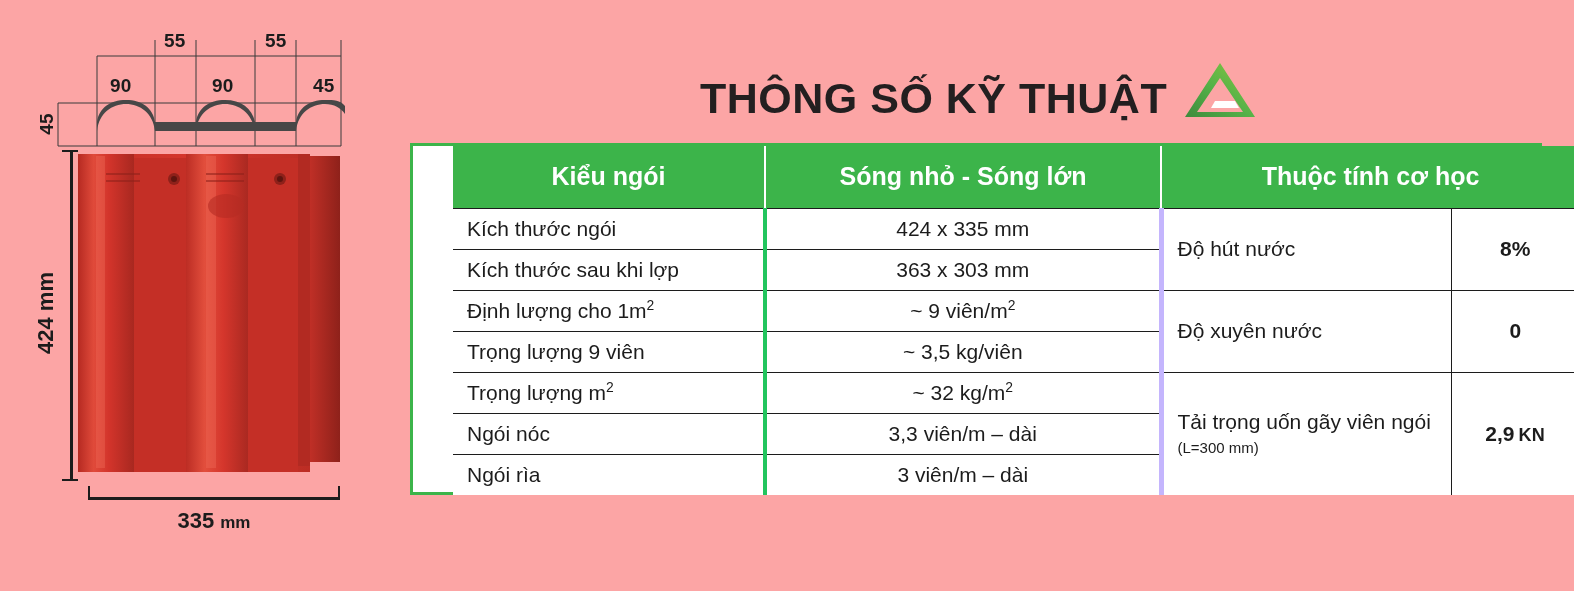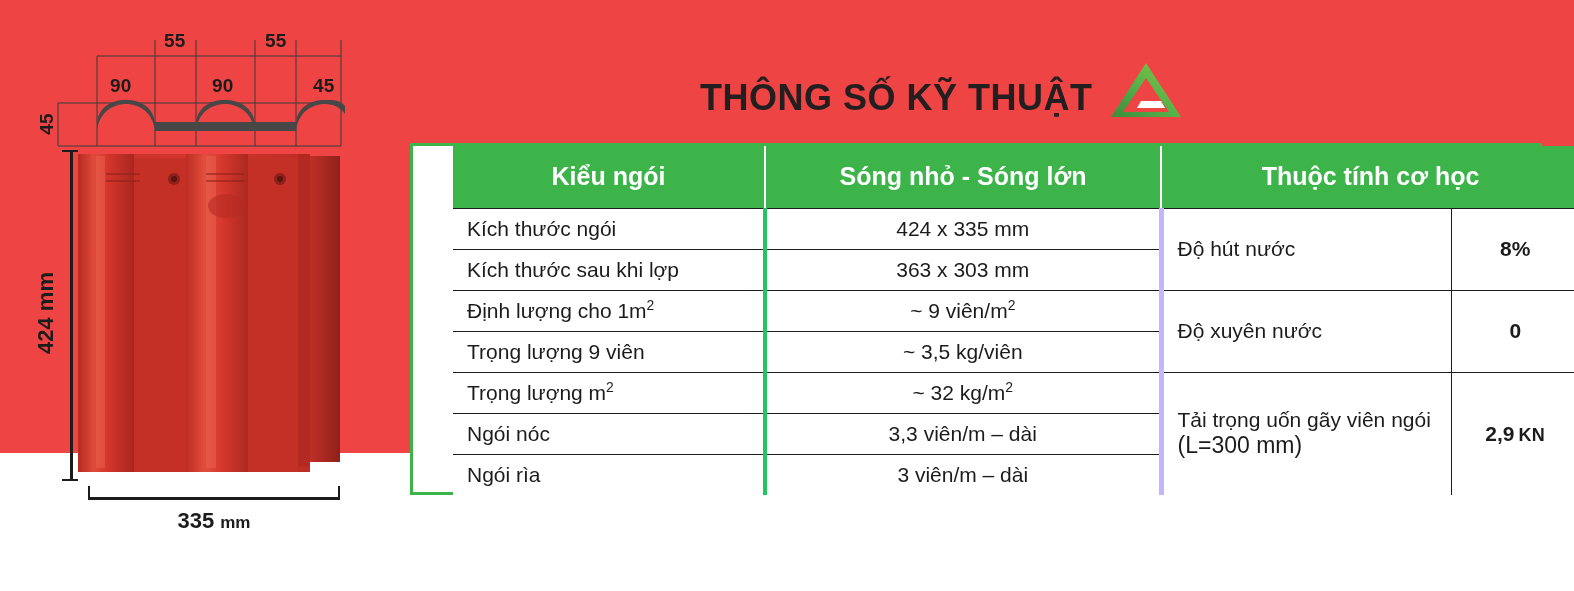--- a/index.html
+++ b/index.html
@@ -6,22 +6,22 @@
   html, body {
     width: 1574px;
     height: 591px;
     background: #ffffff;
     font-family: "Liberation Sans", sans-serif;
     overflow: hidden;
   }
   #page {
     position: relative;
     width: 1574px;
-    height: 453px;
-    background: #ef4444;
+    height: 591px;
+    background: #fca5a5;
   }
 
   
   #drawing {
     position: absolute;
     left: 0; top: 0;
     width: 400px; height: 591px;
   }
 
   
@@ -102,21 +102,21 @@
   
   #title-row {
     position: absolute;
     left: 700px; top: 58px;
     width: 600px; height: 64px;
     display: flex;
     align-items: center;
     gap: 16px;
   }
   #title-text {
-    font-size: 36px;
+    font-size: 43px;
     font-weight: 700;
     color: #231f20;
     letter-spacing: .5px;
     white-space: nowrap;
     font-family: "Liberation Sans", sans-serif;
     margin-top: 16px;
   }
 
   
   #spec-table {
@@ -152,21 +152,21 @@
     padding: 0 14px;
     border-top: 1.6px solid #1c1c1c;
     background: #ffffff;
   }
   td.c-label  { text-align: left; }
   td.c-value  { text-align: center; border-left: 4px solid #22c55e; }
   td.c-prop   { text-align: left; border-left: 5px solid #c4b5fd; padding-left: 22px; }
   td.c-num    { text-align: center; border-left: 1.6px solid #1c1c1c;
                 font-size: 28px; font-weight: 700; }
 
-  td.c-prop .sub { font-size: 23px; font-weight: 400; }
+  td.c-prop .sub { font-size: 15px; font-weight: 400; }
   td.c-num .unit { font-size: 18px; font-weight: 700; letter-spacing: .3px; }
 
   sup.sq { font-size: .66em; vertical-align: super; line-height: 0; }
 </style>
 </head>
 <body>
 
 <div id="page">
 
   <div id="drawing">

